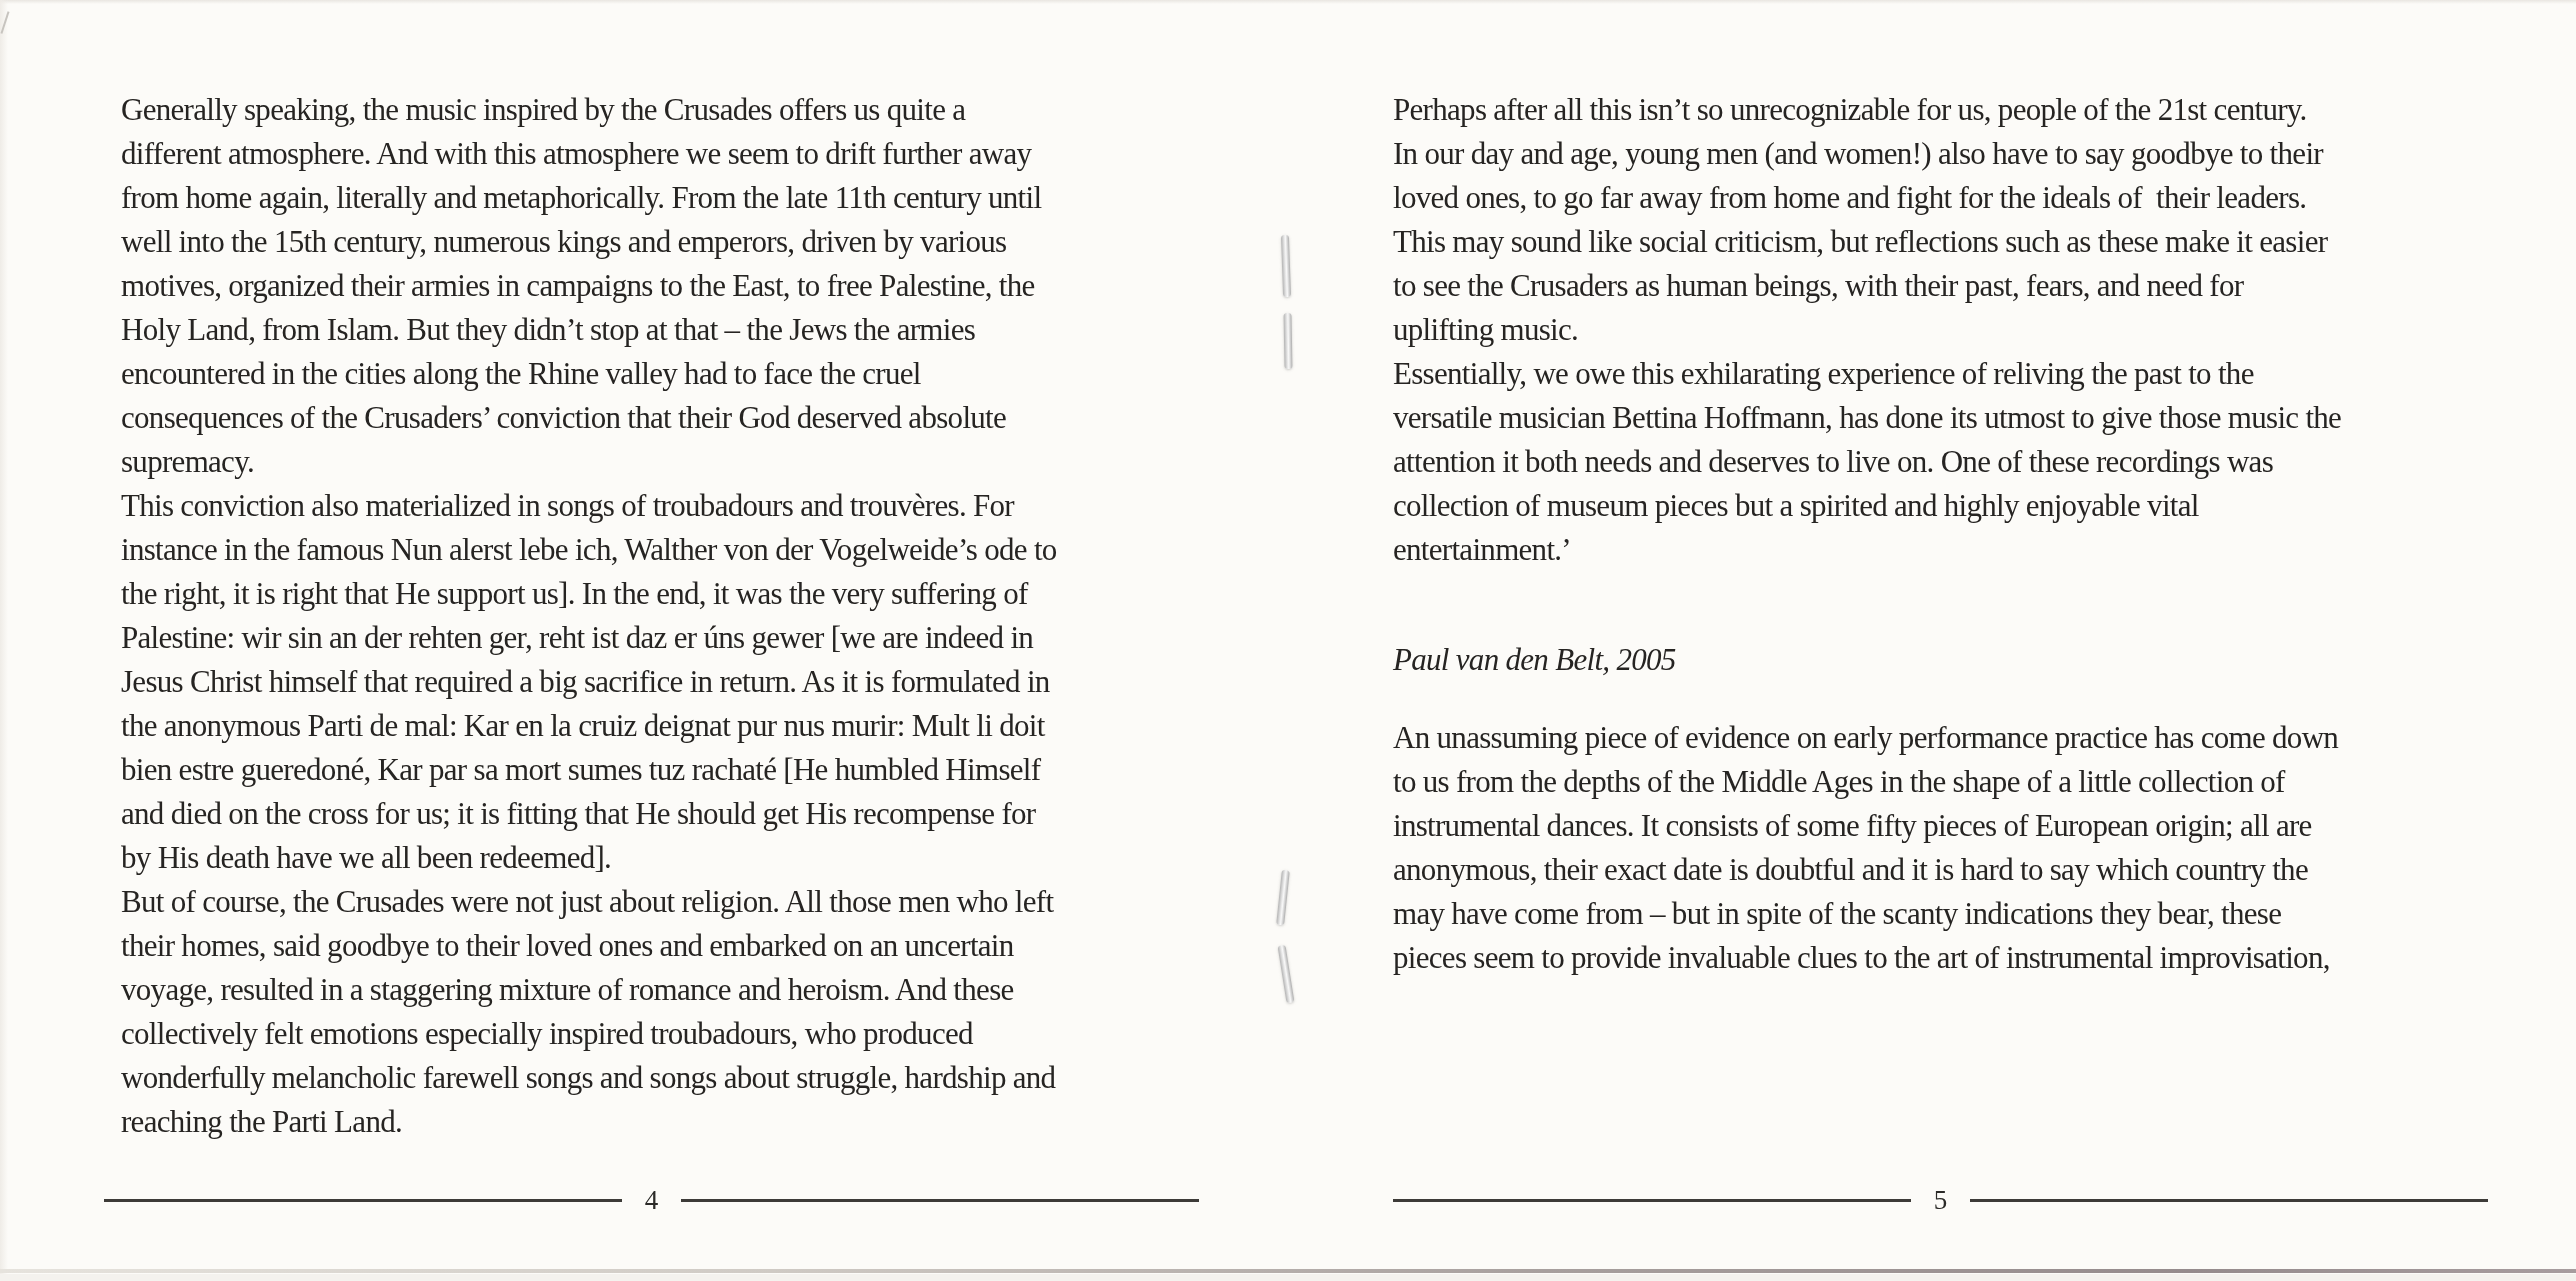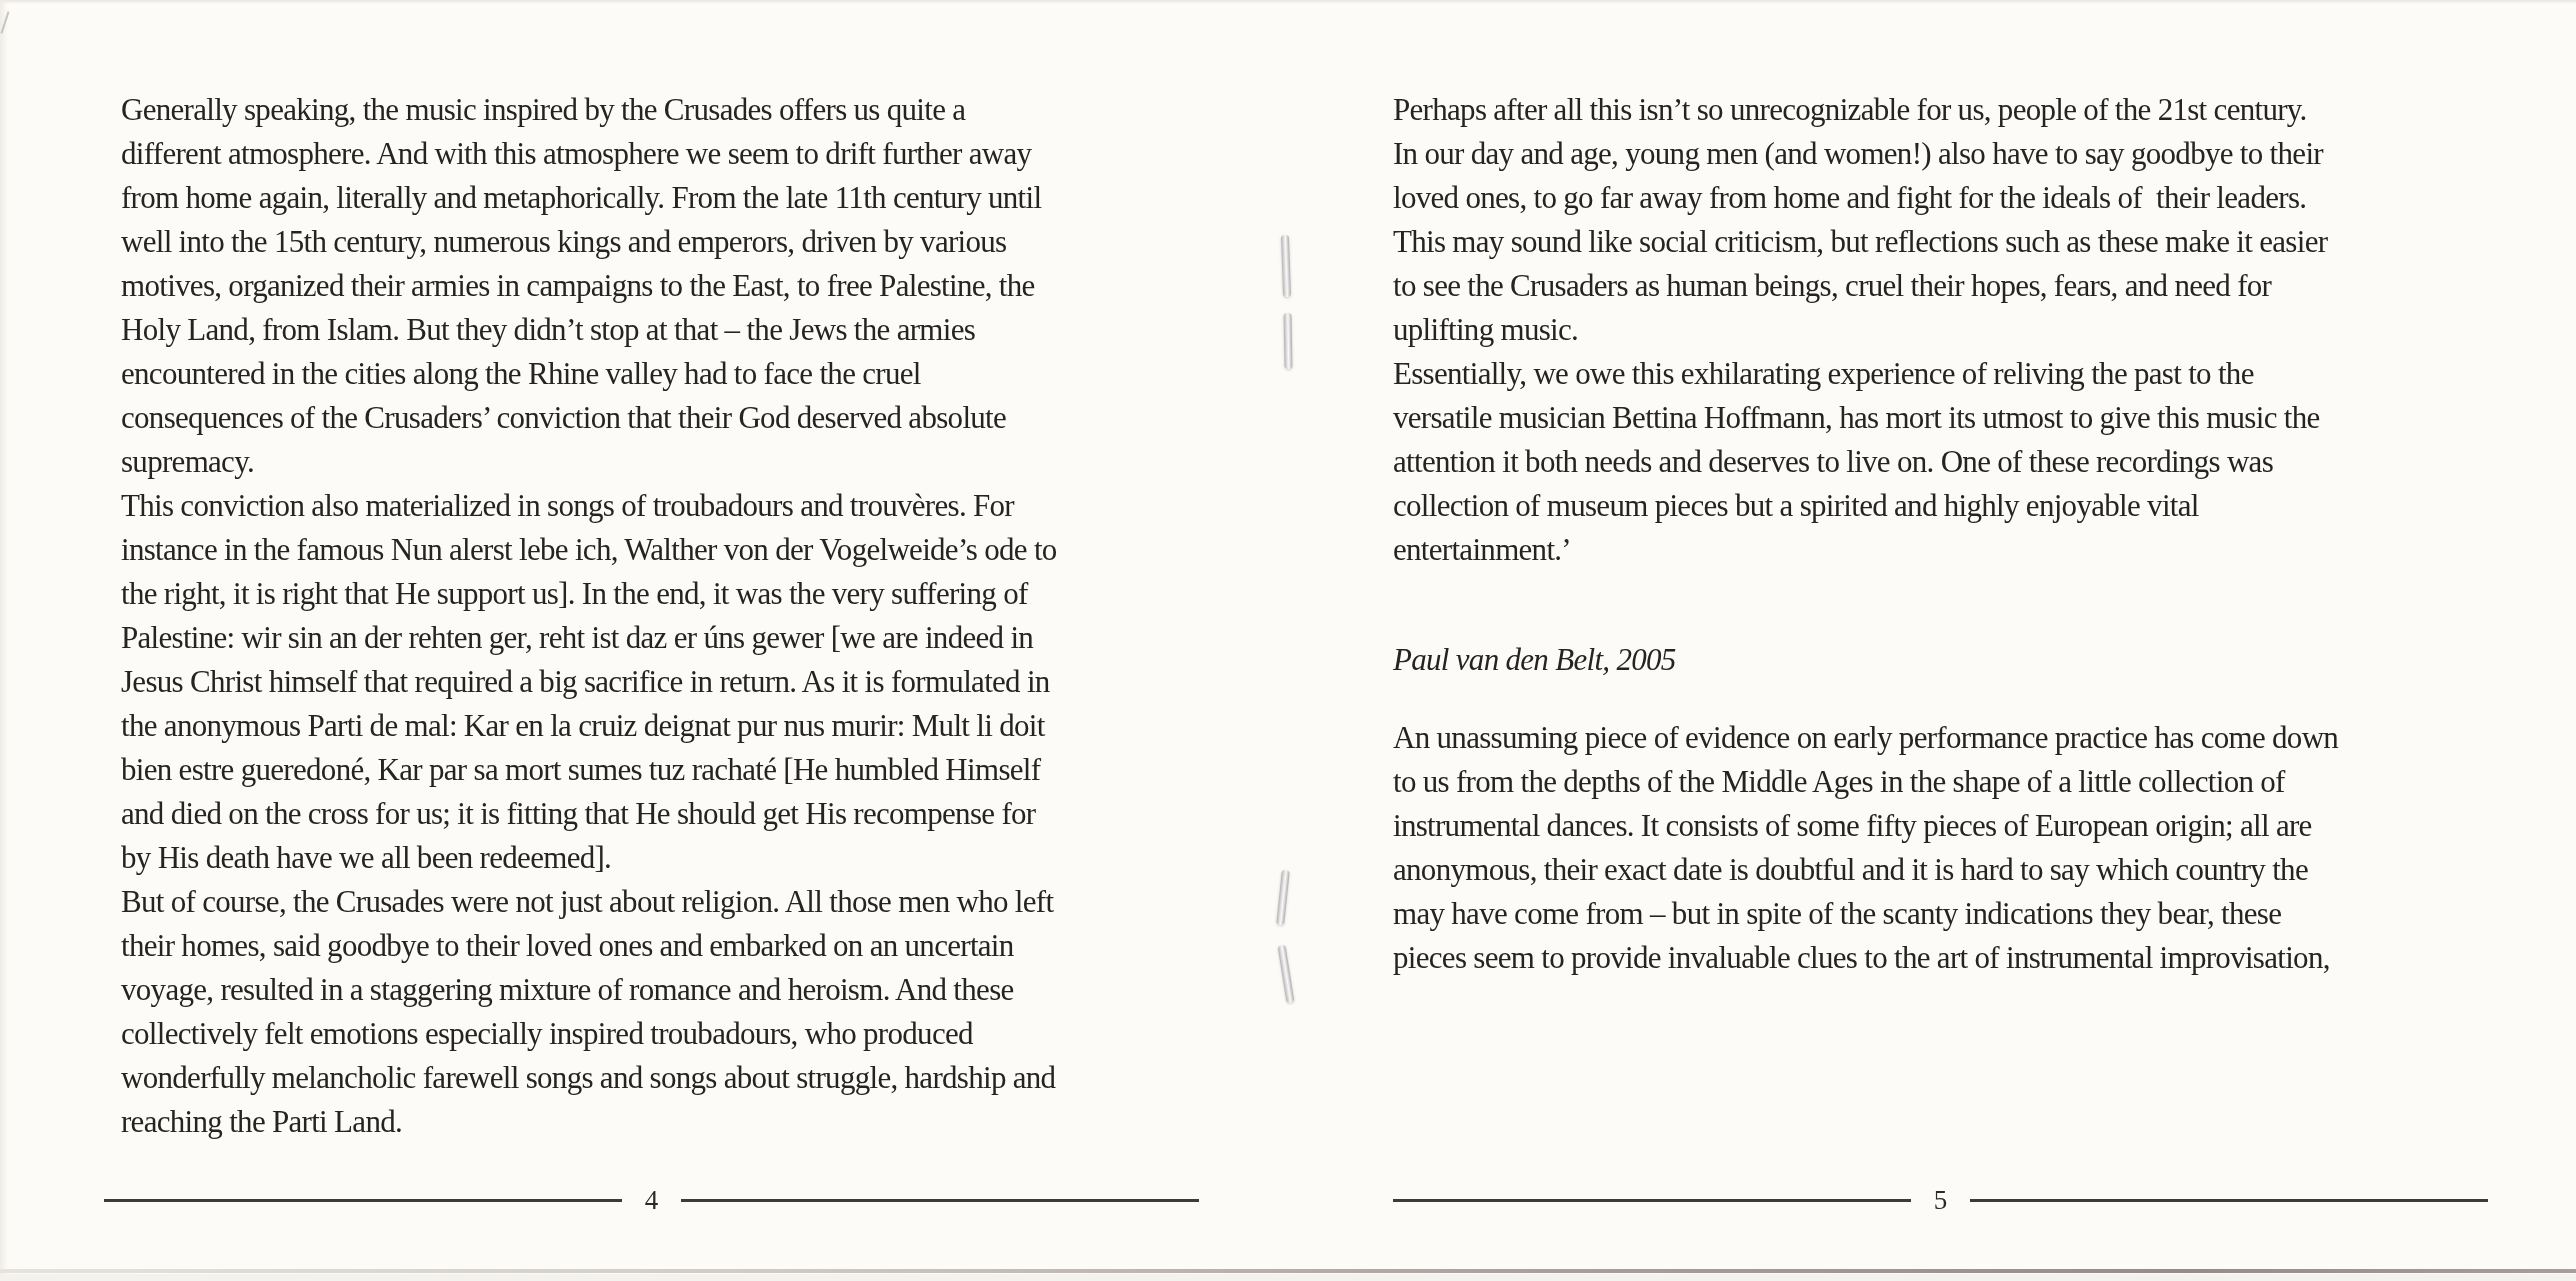--- a/index.html
+++ b/index.html
@@ -116,26 +116,26 @@
     </div>
   </div>
 
   <div class="page page-right">
     <div class="text-col">
       <div class="para">
           <div class="line">Perhaps after all this isn’t so unrecognizable for us, people of the 21st century.</div>
           <div class="line">In our day and age, young men (and women!) also have to say goodbye to their</div>
           <div class="line">loved ones, to go far away from home and fight for the ideals of  their leaders.</div>
           <div class="line">This may sound like social criticism, but reflections such as these make it easier</div>
-          <div class="line">to see the Crusaders as human beings, cruel their hopes, fears, and need for</div>
+          <div class="line">to see the Crusaders as human beings, with their past, fears, and need for</div>
           <div class="line">uplifting music.</div>
         </div>
       <div class="para">
           <div class="line">Essentially, we owe this exhilarating experience of reliving the past to the</div>
-          <div class="line">versatile musician Bettina Hoffmann, has mort its utmost to give this music the</div>
+          <div class="line">versatile musician Bettina Hoffmann, has done its utmost to give those music the</div>
           <div class="line">attention it both needs and deserves to live on. One of these recordings was</div>
           <div class="line">collection of museum pieces but a spirited and highly enjoyable vital</div>
           <div class="line">entertainment.’</div>
         </div>
       <div class="para attribution">Paul van den Belt, 2005</div>
       <div class="para final-para">
           <div class="line">An unassuming piece of evidence on early performance practice has come down</div>
           <div class="line">to us from the depths of the Middle Ages in the shape of a little collection of</div>
           <div class="line">instrumental dances. It consists of some fifty pieces of European origin; all are</div>
           <div class="line">anonymous, their exact date is doubtful and it is hard to say which country the</div>

